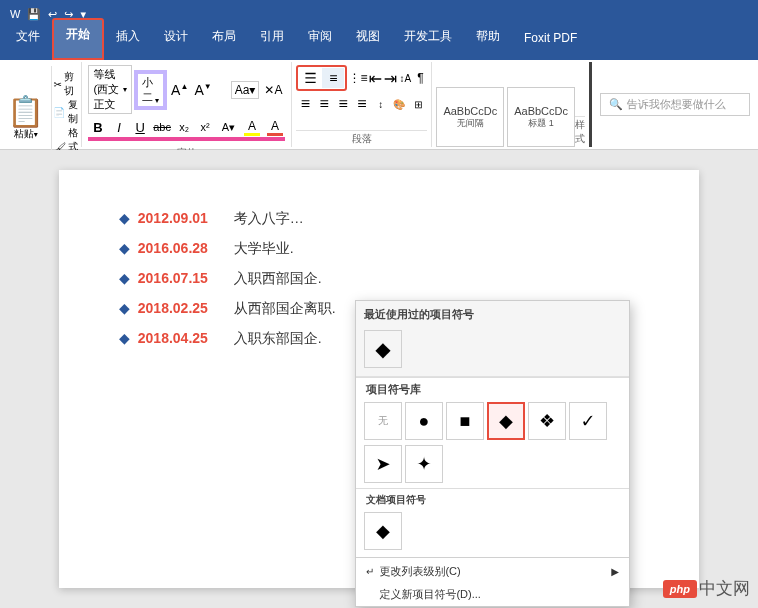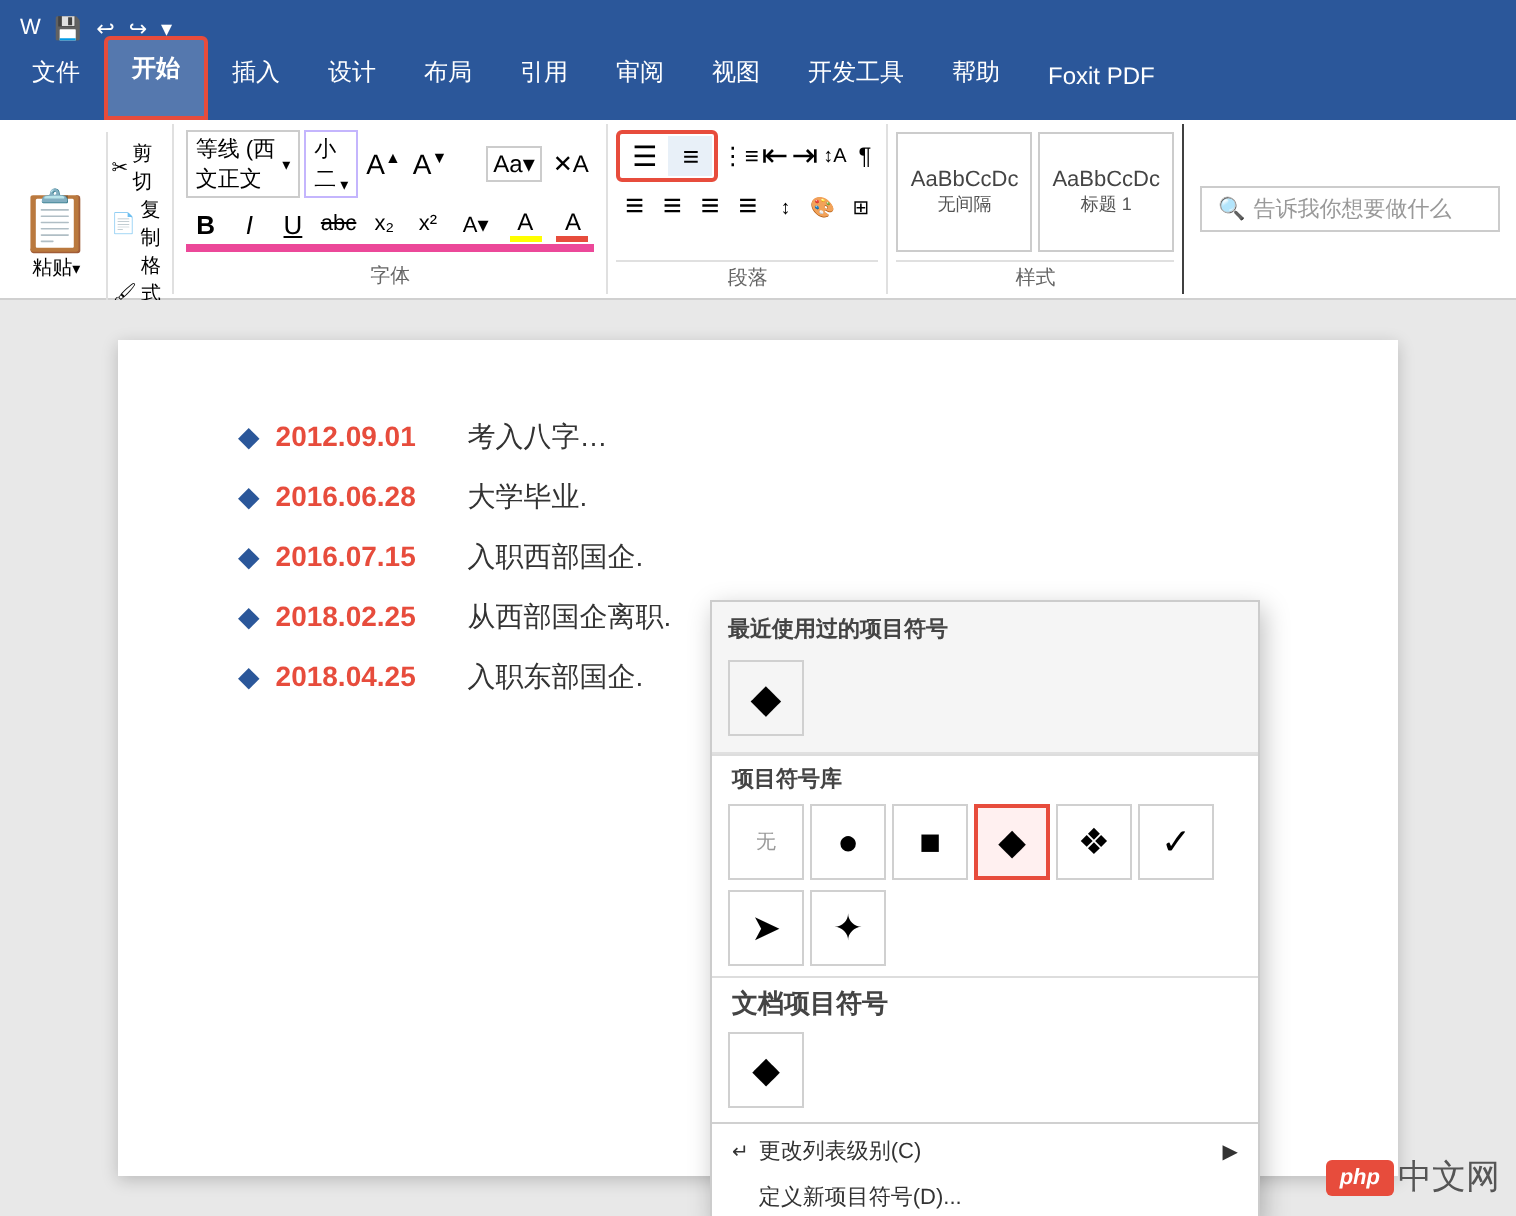--- a/index.html
+++ b/index.html
@@ -173,21 +173,21 @@
     </div>
     <div style="font-size:10px; color:#666; border-top:1px solid #e0e0e0; width:100%; text-align:center; padding:1px 0;">剪贴板</div>
   </div>
 
   <div style="display:flex; flex-direction:column; padding:3px 6px 0; border-right:1px solid #e0e0e0; min-width:210px;">
     <div style="display:flex; align-items:center; gap:2px; margin-bottom:3px;">
       <div style="border:1px solid #ccc; padding:1px 4px; font-size:11px; display:flex; align-items:center; gap:2px; width:100px;">
         <span>等线 (西文正文</span>
           <span style="font-size:8px;">▾</span>
       </div>
-      <div style="border:1px solid #c4b5fd; padding:1px 4px; font-size:11px; display:flex; align-items:flex-end; gap:2px; width:40px;">
+      <div style="border:4px solid #c4b5fd; padding:1px 4px; font-size:11px; display:flex; align-items:flex-end; gap:2px; width:40px;">
         <span>小二</span>
           <span style="font-size:8px;">▾</span>
       </div>
       <div style="font-size:14px; cursor:pointer; padding:1px 2px;">A<sup style="font-size:8px;">▲</sup></div>
       <div style="font-size:14px; cursor:pointer; padding:1px 2px;">A<sup style="font-size:8px;">▼</sup></div>
       <div style="font-size:12px; cursor:pointer; padding:1px 3px; border:1px solid #ccc;margin-left:15px;">Aa▾</div>
       <div style="font-size:12px; cursor:pointer; padding:1px 3px;">✕A</div>
     </div>
     <div style="display:flex; align-items:center; gap:2px;">
       <div style="font-weight:bold; font-size:13px; width:20px; height:20px; display:flex;align-items:center;justify-content:center; cursor:pointer; border:1px solid transparent;">B</div>
@@ -227,21 +227,21 @@
       <div style="width:22px;height:20px;display:flex;align-items:center;justify-content:center;cursor:pointer;">≡</div>
       <div style="width:22px;height:20px;display:flex;align-items:center;justify-content:center;cursor:pointer;">≡</div>
       <div style="width:22px;height:20px;display:flex;align-items:center;justify-content:center;cursor:pointer;">≡</div>
       <div style="width:22px;height:20px;display:flex;align-items:center;justify-content:center;cursor:pointer;font-size:10px;">↕</div>
       <div style="width:22px;height:20px;display:flex;align-items:center;justify-content:center;cursor:pointer;font-size:10px;">🎨</div>
       <div style="width:22px;height:20px;display:flex;align-items:center;justify-content:center;cursor:pointer;font-size:10px;">⊞</div>
     </div>
     <div style="font-size:10px; color:#666; border-top:1px solid #e0e0e0; width:100%; text-align:center; padding:1px 0; margin-top:auto;">段落</div>
   </div>
 
-  <div style="display:flex; flex-direction:column; padding:4px 4px 0; border-right:1px solid #404040;align-items:flex-end;">
+  <div style="display:flex; flex-direction:row; padding:4px 4px 0; border-right:3px solid #404040;align-items:flex-end;">
     <div style="display:flex; align-items:center; gap:3px;">
       <div style="border:1px solid #ccc; padding:2px 6px; min-width:55px; height:60px; display:flex;flex-direction:column;align-items:center;justify-content:center; cursor:pointer;">
         <span style="font-size:11px; color:#444;">AaBbCcDc</span>
         <span style="font-size:9px; color:#555;">无间隔</span>
       </div>
       <div style="border:1px solid #ccc; padding:2px 6px; min-width:55px; height:60px; display:flex;flex-direction:column;align-items:center;justify-content:center; cursor:pointer;">
         <span style="font-size:11px; color:#444;">AaBbCcDc</span>
         <span style="font-size:9px; color:#555;">标题 1</span>
       </div>
     </div>
@@ -308,21 +308,21 @@
         <div style="width:38px;height:38px;border:1px solid #d0d0d0;display:flex;align-items:center;justify-content:center;cursor:pointer;font-size:18px;">✓</div>
       </div>
     </div>
 
     <div style="display:flex; flex-wrap:wrap; padding:0px 8px 5px 8px; gap:3px;">
       <div style="width:38px;height:38px;border:1px solid #d0d0d0;display:flex;align-items:center;justify-content:center;cursor:pointer;font-size:18px;">➤</div>
       <div style="width:38px;height:38px;border:1px solid #d0d0d0;display:flex;align-items:center;justify-content:center;cursor:pointer;font-size:18px;">✦</div>
     </div>
 
     <div style="border-top:1px solid #ddd;">
-      <div style="font-size:13px; color:#444; padding:4px 10px 2px; font-weight:bold;">文档项目符号</div>
+      <div style="font-size:10px; color:#444; padding:4px 10px 2px; font-weight:bold;">文档项目符号</div>
       <div style="display:flex; flex-wrap:wrap; padding:3px 8px 5px; gap:3px;">
         <div style="width:38px;height:38px;border:1px solid #d0d0d0;display:flex;align-items:center;justify-content:center;cursor:pointer;font-size:18px;">◆</div>
       </div>
     </div>
 
     <div style="border-top:1px solid #d0d0d0; margin:2px 0;"></div>
 
     <div style="display:flex;align-items:center;padding:4px 10px;cursor:pointer;font-size:11px;color:#333;">
       <span style="margin-right:5px;font-size:10px;">↵</span>
       <span>更改列表级别(C)</span>

